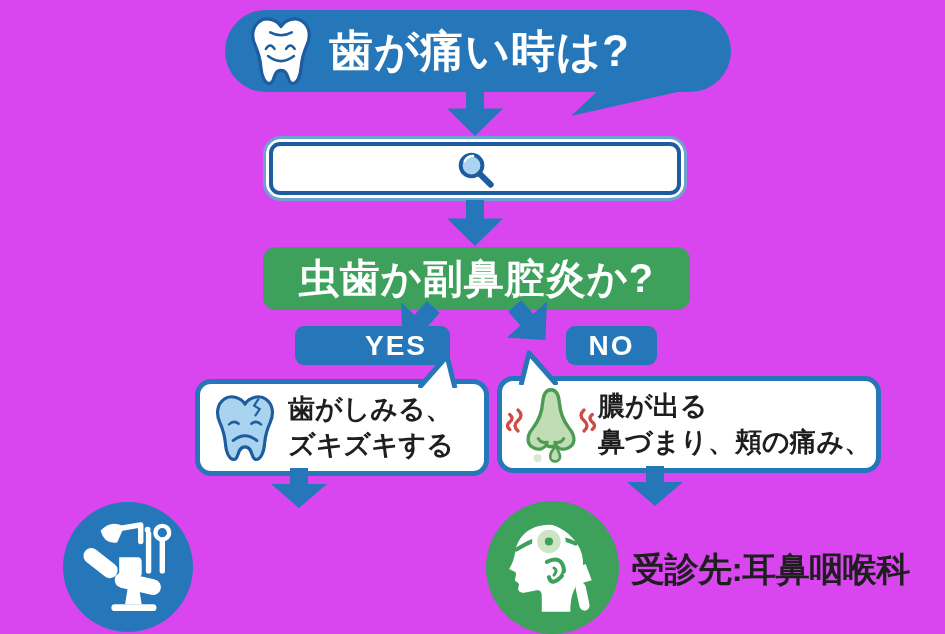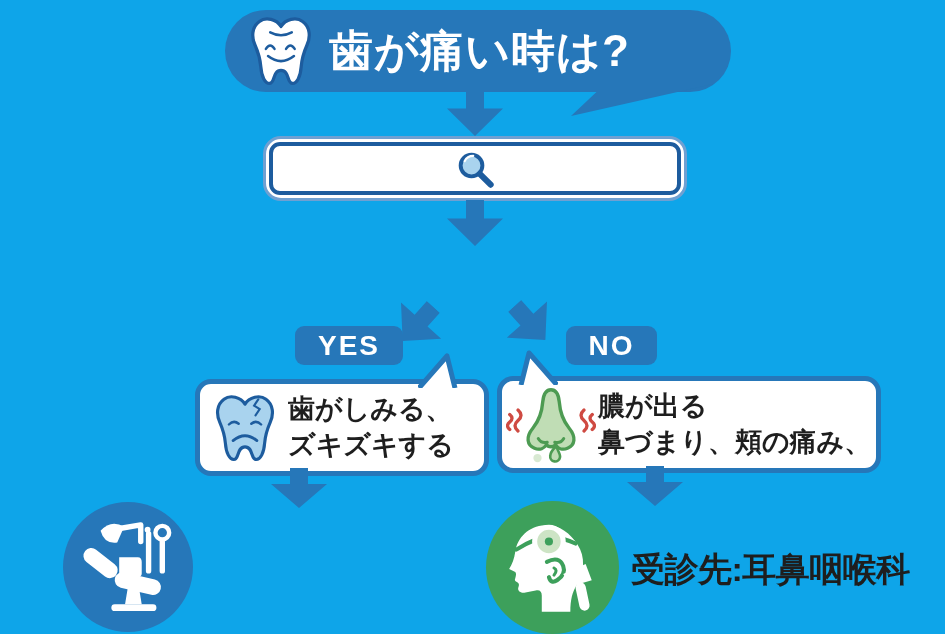--- a/index.html
+++ b/index.html
@@ -2,21 +2,21 @@
 <html style="--blue: #2677b9; --dark-blue: #1d5c9e; --light-blue: #a9d3ee; --green: #3da05b; --light-green: #c0ddb5; --nose-green: #4d9b52; --red: #cf4a42; --text: #1e1e1e;"><head>
 <meta charset="utf-8">
 <style>
   :root{
     --blue:#2677b9; --dark-blue:#1d5c9e; --light-blue:#a9d3ee;
     --green:#3da05b; --light-green:#c0ddb5; --nose-green:#4d9b52;
     --red:#cf4a42; --text:#1e1e1e;
   }
   html,body{margin:0;padding:0;background:#fff;}
   body{font-family:"Liberation Sans","DejaVu Sans",sans-serif;}
-  .canvas{position:relative;width:945px;height:634px;background:#0ea5e9;overflow:hidden;}
+  .canvas{position:relative;width:945px;height:634px;background:#d946ef;overflow:hidden;}
   .abs{position:absolute;}
 
   
   .title-bubble{left:225px;top:10px;width:506px;height:82px;background:var(--blue);
     border-radius:41px;display:flex;align-items:center;padding-left:20px;box-sizing:border-box;}
   .title-text{color:#fff;font-size:44px;font-weight:800;margin-left:12px;letter-spacing:1px;white-space:nowrap;}
   .tail-top{left:571px;top:84px;}
 
   
   .check-outer{left:263px;top:136px;width:424px;height:65px;box-sizing:border-box;
@@ -26,21 +26,21 @@
   .check-text{color:var(--dark-blue);font-size:35px;font-weight:800;letter-spacing:1px;white-space:nowrap;}
 
   
   .question-box{left:263px;top:247px;width:427px;height:63px;background:var(--green);
     border-radius:13px;display:flex;align-items:center;justify-content:center;}
   .question-text{color:#fff;font-size:40px;font-weight:800;letter-spacing:1px;white-space:nowrap;}
 
   
   .badge{background:var(--blue);border-radius:9px;display:flex;align-items:center;justify-content:center;
     color:#fff;font-weight:800;font-size:28px;letter-spacing:2px;}
-  .badge-yes{left:295px;top:326px;width:108px;height:39px;}
+  .badge-yes{left:295px;top:326px;width:108px;height:39px;padding-left:47px;}
   .badge-no{left:566px;top:326px;width:91px;height:39px;}
 
   
   .speech{background:#fff;border:5px solid var(--blue);border-radius:16px;box-sizing:border-box;
     display:flex;align-items:center;}
   .speech-left{left:167px;top:379px;width:294px;height:97px;padding-left:10px;gap:8px;margin-left:28px;}
   .speech-right{left:497px;top:376px;width:384px;height:97px;padding-left:4px;gap:2px;}
   .speech-text{color:var(--text);font-size:27px;font-weight:800;line-height:1.32;white-space:nowrap;}
 
   
@@ -98,20 +98,23 @@
         <path d="M11 14 Q14 8 21 8" stroke="#fff" stroke-width="2.5" fill="none" stroke-linecap="round"></path>
         <line class="handle" x1="28.5" y1="28.5" x2="41" y2="41"></line>
       </svg>
     </div>
   </div>
 
   <svg class="abs" style="left:447px;top:200px" width="56" height="46" viewBox="0 0 56 45" preserveAspectRatio="none">
     <polygon class="arr" points="19,0 37,0 37,18 56,18 28,45 0,18 19,18"></polygon>
   </svg>
 
+  <div class="abs question-box">
+    <span class="question-text">虫歯か副鼻腔炎か?</span>
+  </div>
 
   <svg class="abs" style="left:391px;top:301px;transform:rotate(42deg)" width="54" height="46" viewBox="0 0 56 45" preserveAspectRatio="none">
     <polygon class="arr" points="19,0 37,0 37,18 56,18 28,45 0,18 19,18"></polygon>
   </svg>
   <svg class="abs" style="left:503px;top:300px;transform:rotate(-42deg)" width="54" height="46" viewBox="0 0 56 45" preserveAspectRatio="none">
     <polygon class="arr" points="19,0 37,0 37,18 56,18 28,45 0,18 19,18"></polygon>
   </svg>
 
   <div class="abs badge badge-yes">YES</div>
   <div class="abs badge badge-no">NO</div>

